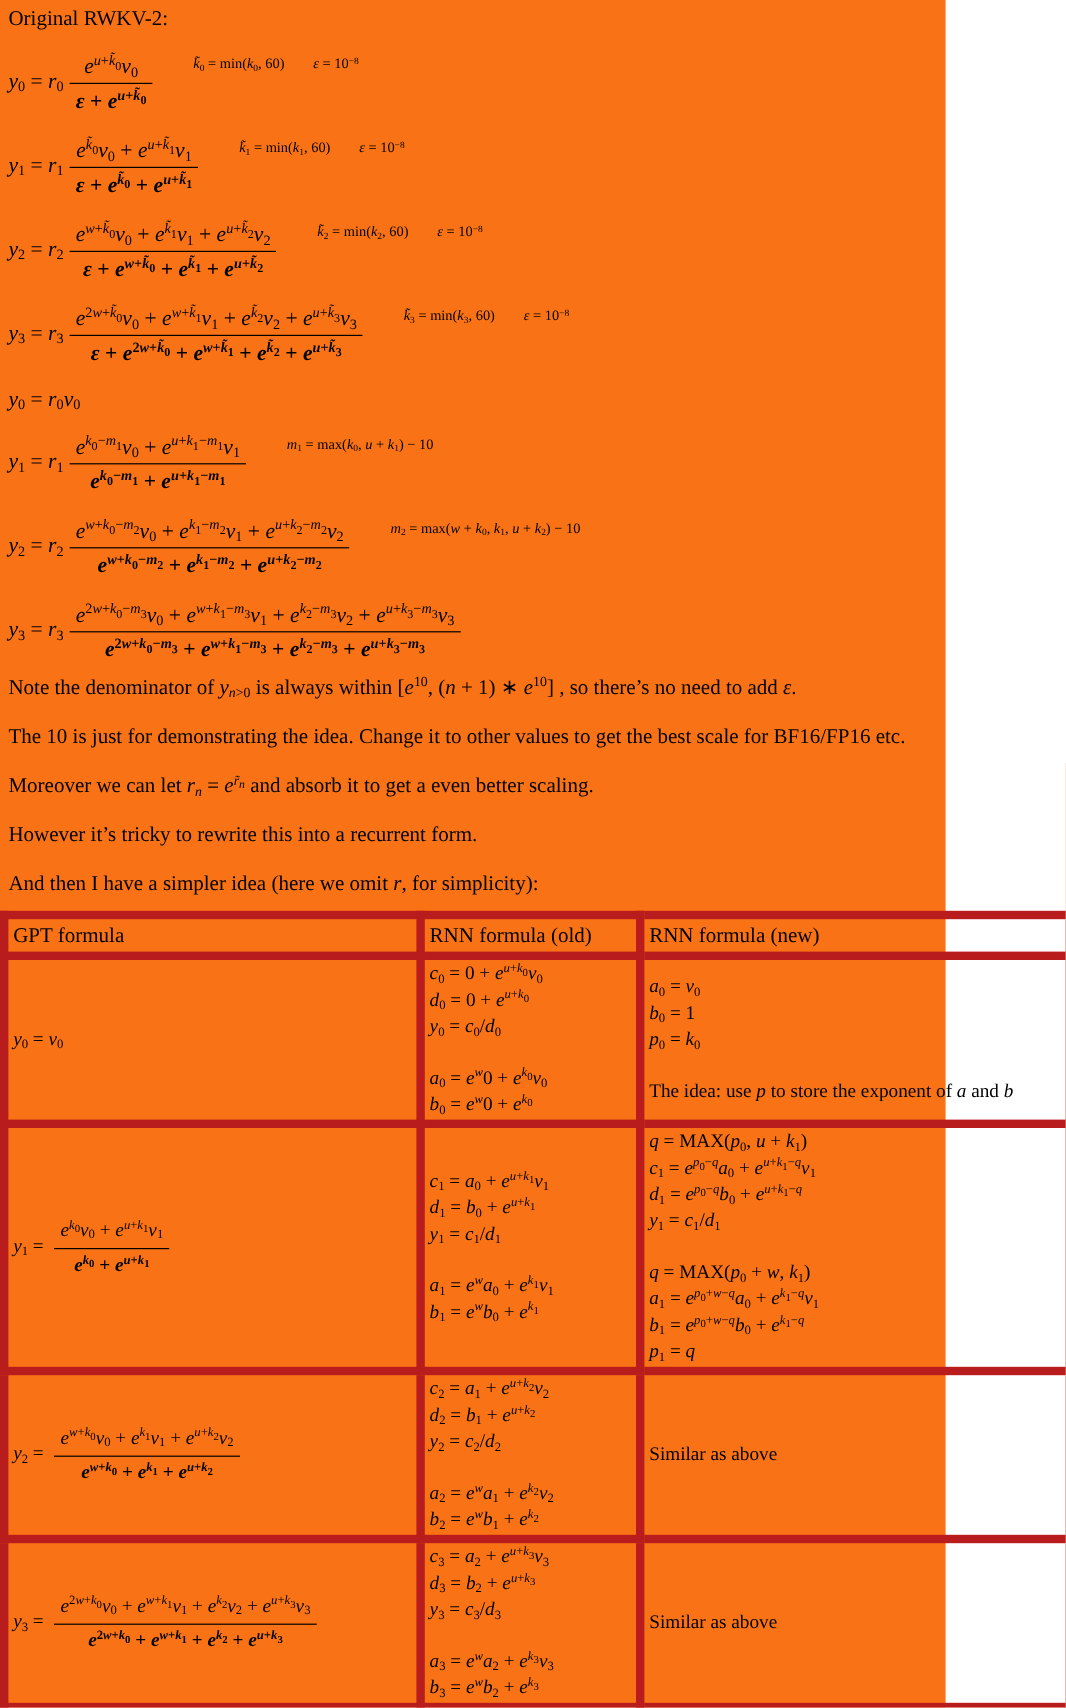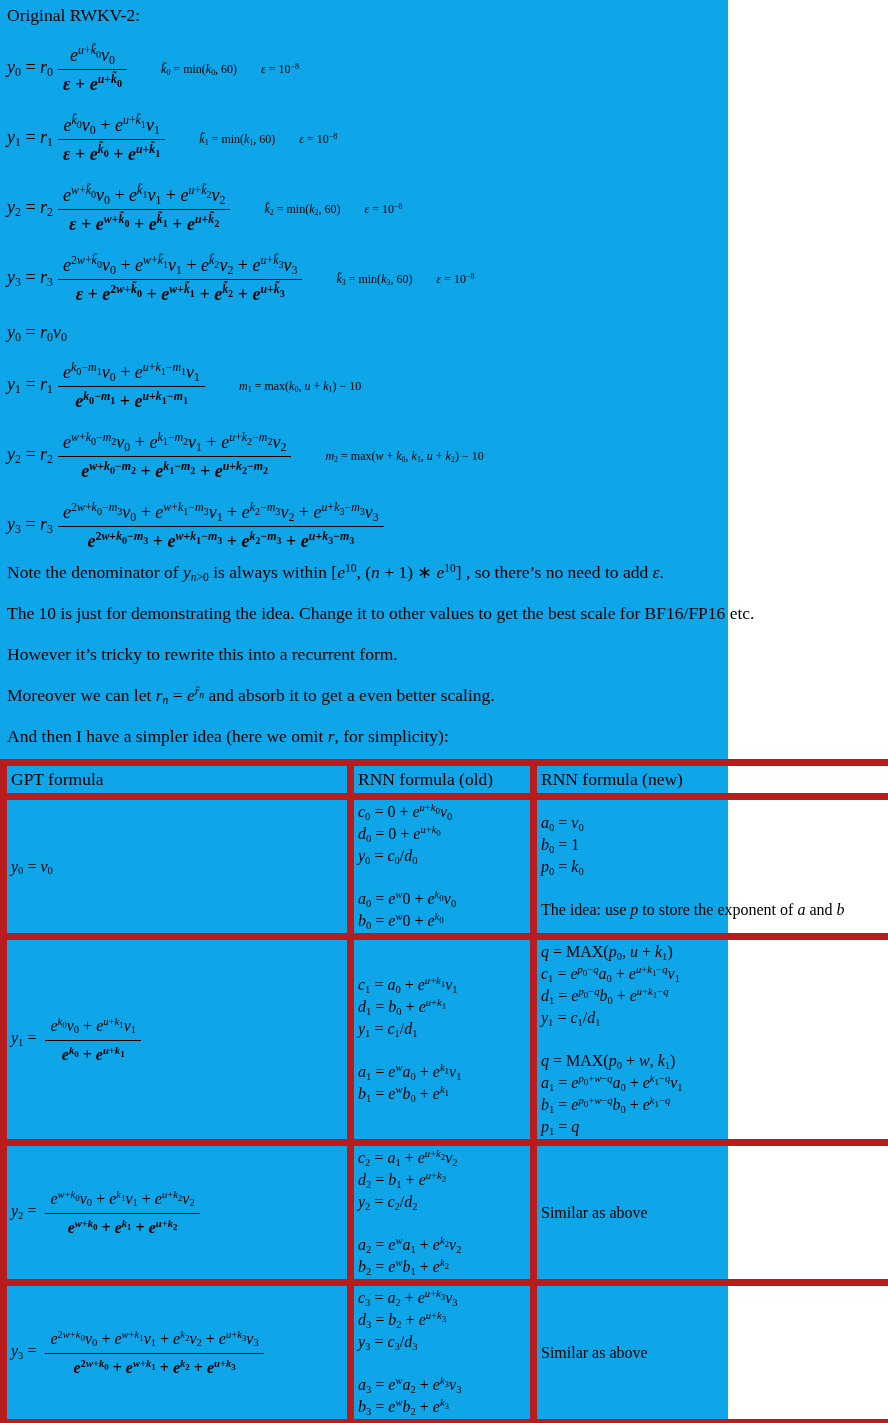--- a/index.html
+++ b/index.html
@@ -9,37 +9,37 @@
   }
   body {
     width: 888px;
     height: 1423px;
     overflow: hidden;
     font-family: "Liberation Serif", serif;
     color: #000000;
     position: relative;
   }
   .page {
-    width: 728px;
+    width: 788px;
     height: 1423px;
-    background: #0ea5e9;
+    background: #f97316;
   }
   .heading, .para {
     margin: 0 0 0 7px;
     font-size: 17.5px;
     line-height: 22px;
     white-space: nowrap;
   }
   .heading { padding-top: 4px; }
   .heading2 { margin-top: 14px; padding-top: 0; }
 
   
   .formula-row {
     display: flex;
-    align-items: center;
+    align-items: flex-start;
     column-gap: 30px;
     margin: 16px 0 0 7px;
     font-size: 18px;
     line-height: 22px;
     white-space: nowrap;
   }
   .formula-row .side { font-size: 12px; }
   .formula-row .side2 { margin-left: -6px; }
   .simple-row { margin-top: 15px; }
 
@@ -138,22 +138,22 @@
         <span class="m side"><span class="m"><i>m</i><sub>2</sub> = max(<i>w</i> + <i>k</i><sub>0</sub>, <i>k</i><sub>1</sub>, <i>u</i> + <i>k</i><sub>2</sub>) − 10</span></span>
       </div>
       <div class="formula-row">
         <span class="m main"><span class="m"><i>y</i><sub>3</sub> = <i>r</i><sub>3</sub><span class="frac"><span class="fnum"><i>e</i><sup>2<i>w</i>+<i>k</i><sub>0</sub>−<i>m</i><sub>3</sub></sup><i>v</i><sub>0</sub> + <i>e</i><sup><i>w</i>+<i>k</i><sub>1</sub>−<i>m</i><sub>3</sub></sup><i>v</i><sub>1</sub> + <i>e</i><sup><i>k</i><sub>2</sub>−<i>m</i><sub>3</sub></sup><i>v</i><sub>2</sub> + <i>e</i><sup><i>u</i>+<i>k</i><sub>3</sub>−<i>m</i><sub>3</sub></sup><i>v</i><sub>3</sub></span><span class="fden"><i>e</i><sup>2<i>w</i>+<i>k</i><sub>0</sub>−<i>m</i><sub>3</sub></sup> + <i>e</i><sup><i>w</i>+<i>k</i><sub>1</sub>−<i>m</i><sub>3</sub></sup> + <i>e</i><sup><i>k</i><sub>2</sub>−<i>m</i><sub>3</sub></sup> + <i>e</i><sup><i>u</i>+<i>k</i><sub>3</sub>−<i>m</i><sub>3</sub></sup></span></span></span></span>
       </div>
     </div>
 
   <div class="paras" id="paragraphs">
       <p class="para">Note the denominator of <span class="m"><i>y</i><sub><i>n</i>&gt;0</sub></span> is always within <span class="m">[<i>e</i><sup>10</sup>, (<i>n</i> + 1) ∗ <i>e</i><sup>10</sup>]</span> , so there’s no need to add <span class="m"><i>ε</i></span>.</p>
       <p class="para">The 10 is just for demonstrating the idea. Change it to other values to get the best scale for BF16/FP16 etc.</p>
+      <p class="para">Moreover we can let <span class="m"><i>r</i><sub><i>n</i></sub> = <i>e</i><sup><i>r̃</i><sub><i>n</i></sub></sup></span> and absorb it to get a even better scaling.</p>
       <p class="para">However it’s tricky to rewrite this into a recurrent form.</p>
-      <p class="para">Moreover we can let <span class="m"><i>r</i><sub><i>n</i></sub> = <i>e</i><sup><i>r̃</i><sub><i>n</i></sub></sup></span> and absorb it to get a even better scaling.</p>
       <p class="para">And then I have a simpler idea (here we omit <span class="m"><i>r</i></span>, for simplicity):</p>
     </div>
 
   <table class="doc-table">
     <colgroup id="table-cols">
         <col style="width: 347px;">
         <col style="width: 183px;">
         <col style="width: 358px;">
       </colgroup>
     <thead>

